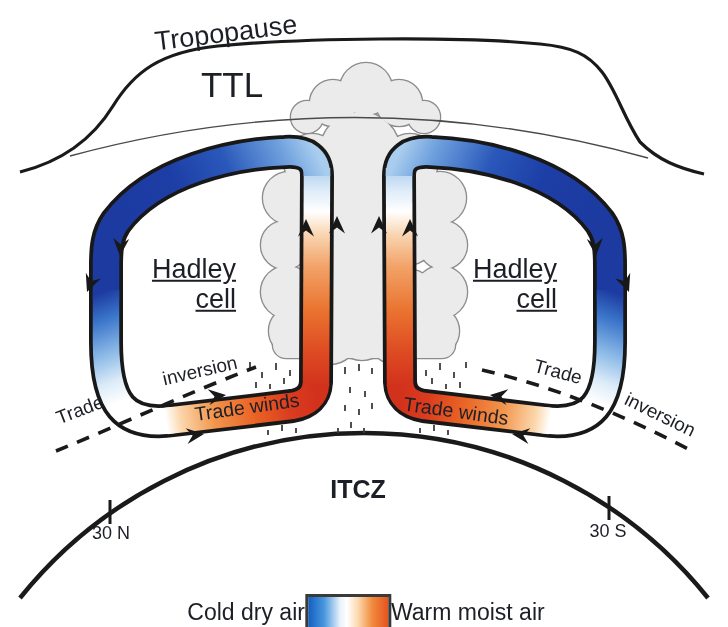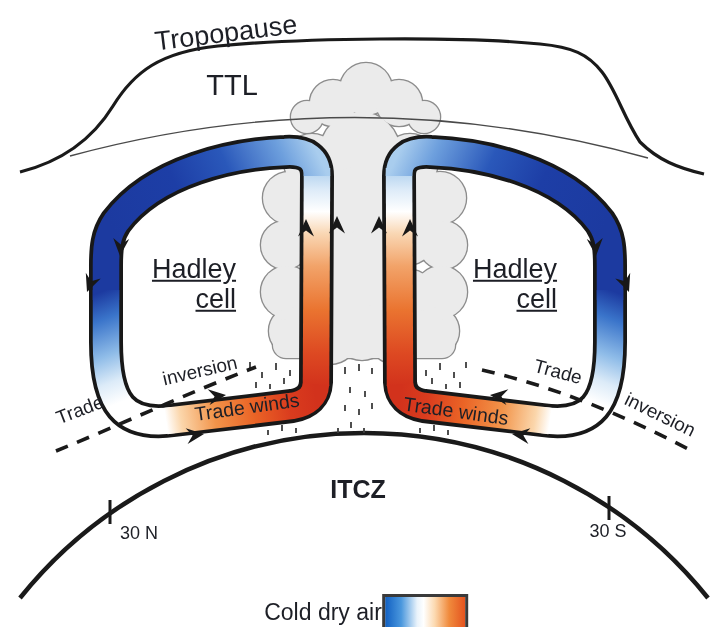--- a/index.html
+++ b/index.html
@@ -176,21 +176,21 @@
     <g transform="translate(716,0) scale(-1,1)">
       <use href="#cellTube"></use>
     </g>
 
     <path d="M 56,451 C 120,425 190,392 256,367" fill="none" stroke="#1a1a1a" stroke-width="3.6" stroke-dasharray="13 10"></path>
     <path d="M 482,370 C 552,386 622,414 694,452" fill="none" stroke="#1a1a1a" stroke-width="3.6" stroke-dasharray="13 10"></path>
   </svg>
 
   <span class="lbl" style="left:226px;top:33px;font-size:27px;transform:translate(-50%,-50%) rotate(-7deg);">Tropopause</span>
 
-  <span class="lbl" style="left:232px;top:85px;font-size:29px;">TTL</span>
+  <span class="lbl" style="left:232px;top:85px;font-size:35px;">TTL</span>
 
   <span class="lbl center2" style="left:194px;top:284px;font-size:27px;">
     <span>Hadley</span><br>
     <span>cell</span>
   </span>
 
   <span class="lbl center2" style="left:515px;top:284px;font-size:27px;">
     <span>Hadley</span><br>
     <span>cell</span>
   </span>
@@ -199,21 +199,22 @@
   <span class="lbl" style="left:456px;top:411px;font-size:19.5px;transform:translate(-50%,-50%) rotate(8deg);">Trade winds</span>
 
   <span class="lbl" style="left:80px;top:410px;font-size:19px;transform:translate(-50%,-50%) rotate(-21deg);">Trade</span>
   <span class="lbl" style="left:200px;top:371px;font-size:19px;transform:translate(-50%,-50%) rotate(-13deg);">inversion</span>
 
   <span class="lbl" style="left:558px;top:372px;font-size:19px;transform:translate(-50%,-50%) rotate(15deg);">Trade</span>
   <span class="lbl" style="left:660px;top:415px;font-size:19px;transform:translate(-50%,-50%) rotate(26deg);">inversion</span>
 
   <span class="lbl" style="left:358px;top:453px;font-size:25px;font-weight:600;margin-top:36px;">ITCZ</span>
 
-  <span class="lbl" style="left:111px;top:533px;font-size:18px;margin-left:28px;">30 N</span>
+  <span class="lbl" style="left:111px;top:533px;font-size:18px;">30 N</span>
   <span class="lbl" style="left:608px;top:531px;font-size:18px;text-align:center;">30 S</span>
 
   <div class="legend">
     <span class="txt">Cold dry air</span>
     <div class="grad-box"></div>
+    <span class="txt">Warm moist air</span>
   </div>
 
 </div>
 
 </body></html>

